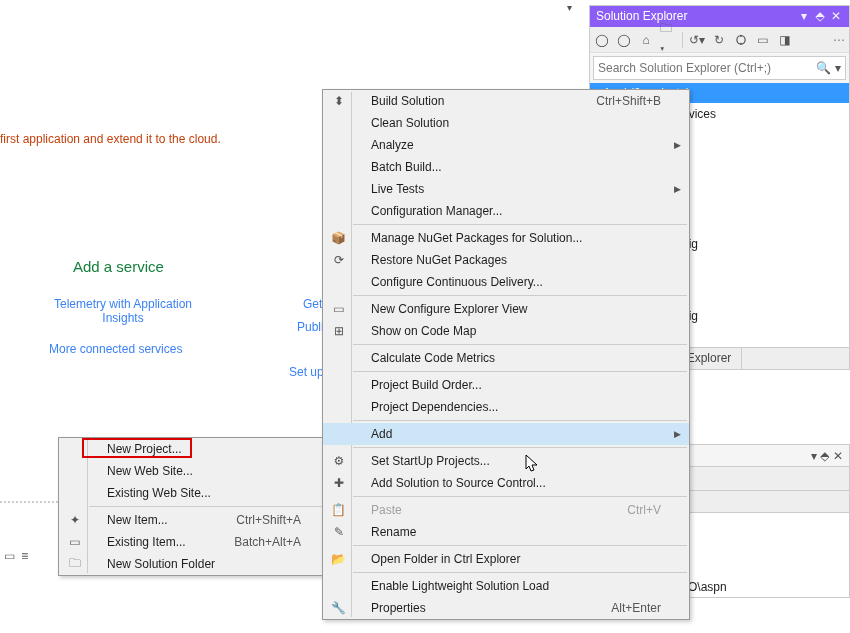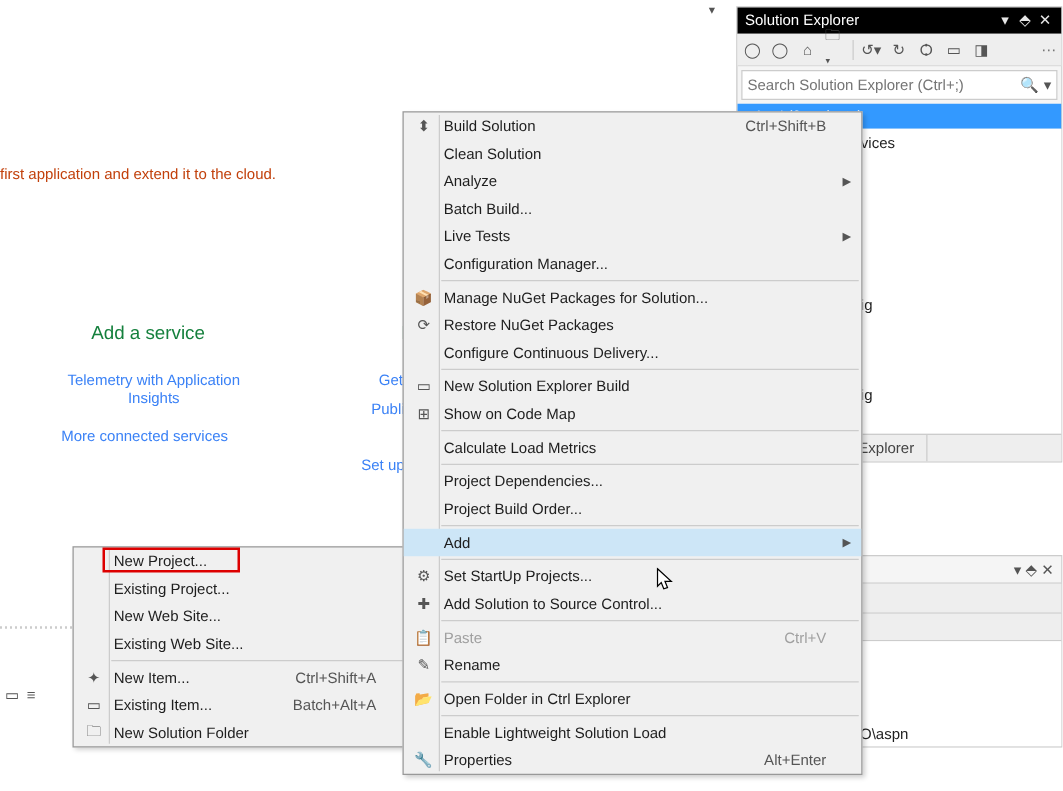--- a/index.html
+++ b/index.html
@@ -1,20 +1,20 @@
 <!DOCTYPE html>
 <html><head>
 <meta charset="utf-8">
 <style>
 * { box-sizing: border-box; margin: 0; padding: 0; font-family: "Segoe UI", Tahoma, sans-serif; font-size: 12px; }
 body { background: #fff; width: 850px; height: 633px; position: relative; overflow: hidden; color: #1e1e1e; }
 
 
 .panel { position: absolute; right: 0; top: 5px; width: 261px; border: 1px solid #ccc; background: #f5f5f5; }
-.panel-title { background: #000000; color: #fff; height: 21px; line-height: 21px; padding: 0 6px; display: flex; align-items: center; }
+.panel-title { background: #8b5cf6; color: #fff; height: 21px; line-height: 21px; padding: 0 6px; display: flex; align-items: center; }
 .panel-title .txt { flex: 1; }
 .panel-title .wicon { width: 14px; text-align: center; color: #fff; opacity: .9; margin-left: 2px; }
 .panel-toolbar { height: 26px; display: flex; align-items: center; padding: 0 4px; gap: 6px; background: #eee; border-bottom: 1px solid #ddd; }
 .panel-toolbar .ticon { width: 16px; height: 16px; display: inline-flex; align-items: center; justify-content: center; color: #555; }
 .panel-toolbar .dots { margin-left: auto; color: #777; }
 .search { display: flex; align-items: center; height: 24px; border: 1px solid #ccc; background: #fff; margin: 3px; padding: 0 4px; }
 .search input { flex: 1; border: none; outline: none; font-size: 12px; color: #a21caf; }
 .search .sic { color: #555; }
 .sel-row { background: #3399ff; color: #fff; padding: 2px 6px; height: 20px; line-height: 16px; white-space: nowrap; overflow: hidden; }
 .tree { padding: 2px 0 4px 0; background: #fff; }
@@ -33,21 +33,21 @@
 
 .bg-text { position: absolute; }
 .lnk { color: #3b82f6; }
 h3.svc { color: #15803d; font-weight: 400; font-size: 15px; }
 
 
 .menu { position: absolute; background: #f0f0f0; border: 1px solid #999; box-shadow: 2px 2px 4px rgba(0,0,0,.2); }
 .menu .mi { display: flex; align-items: center; height: 22px; padding: 0 28px 0 4px; position: relative; }
 .menu .mi.hover { background: #cde6f7; }
 .menu .mi .ic { width: 24px; display: inline-flex; justify-content: center; color: #555; }
-.menu .mi .lb { flex: 1; padding-left: 4px; }
+.menu .mi .lb { flex: 1; padding-left: 20px; }
 .menu .mi .sc { color: #555; padding-left: 18px; }
 .menu .mi .ar { position: absolute; right: 8px; color: #555; font-size: 9px; }
 .menu .mi.dis .lb, .menu .mi.dis .sc, .menu .mi.dis .ic { color: #a0a0a0; }
 .menu .gutter { position: absolute; left: 28px; top: 2px; bottom: 2px; width: 1px; background: #ccc; }
 .menu hr { border: none; border-top: 1px solid #ccc; margin: 2px 2px 2px 30px; }
 
 .redbox { position: absolute; border: 2px solid #dd0000; pointer-events: none; }
 
 .dropdown-arrow { position: absolute; color: #555; font-size: 10px; }
 .ruler { position: absolute; left: 0; bottom: 130px; right: 261px; height: 2px; background: repeating-linear-gradient(90deg,#ccc 0 2px,transparent 2px 4px); }
@@ -161,24 +161,20 @@
 </div>
 
 <div class="menu" id="submenu" style="left:58px;top:437px;width:272px">
   <div class="gutter"></div>
 <div class="mi">
       <span class="ic"></span>
       <span class="lb">New Project...</span>
     </div>
     <div class="mi">
       <span class="ic"></span>
-      <span class="lb">Existing Project...</span>
-    </div>
-    <div class="mi">
-      <span class="ic"></span>
       <span class="lb">New Web Site...</span>
     </div>
     <div class="mi">
       <span class="ic"></span>
       <span class="lb">Existing Web Site...</span>
     </div>
     <hr>
     <div class="mi">
       <span class="ic">✦</span>
       <span class="lb">New Item...</span>
@@ -234,39 +230,39 @@
       <span class="ic">⟳</span>
       <span class="lb">Restore NuGet Packages</span>
     </div>
     <div class="mi">
       <span class="ic"></span>
       <span class="lb">Configure Continuous Delivery...</span>
     </div>
     <hr>
     <div class="mi">
       <span class="ic">▭</span>
-      <span class="lb">New Solution Explorer Build</span>
+      <span class="lb">New Configure Explorer View</span>
     </div>
     <div class="mi">
       <span class="ic">⊞</span>
       <span class="lb">Show on Code Map</span>
     </div>
     <hr>
     <div class="mi">
       <span class="ic"></span>
-      <span class="lb">Calculate Load Metrics</span>
-    </div>
-    <hr>
+      <span class="lb">Calculate Code Metrics</span>
+    </div>
+    <hr>
+    <div class="mi">
+      <span class="ic"></span>
+      <span class="lb">Project Build Order...</span>
+    </div>
     <div class="mi">
       <span class="ic"></span>
       <span class="lb">Project Dependencies...</span>
-    </div>
-    <div class="mi">
-      <span class="ic"></span>
-      <span class="lb">Project Build Order...</span>
     </div>
     <hr>
     <div class="mi hover">
       <span class="ic"></span>
       <span class="lb">Add</span>
       <span class="ar">▶</span>
     </div>
     <hr>
     <div class="mi">
       <span class="ic">⚙</span>

